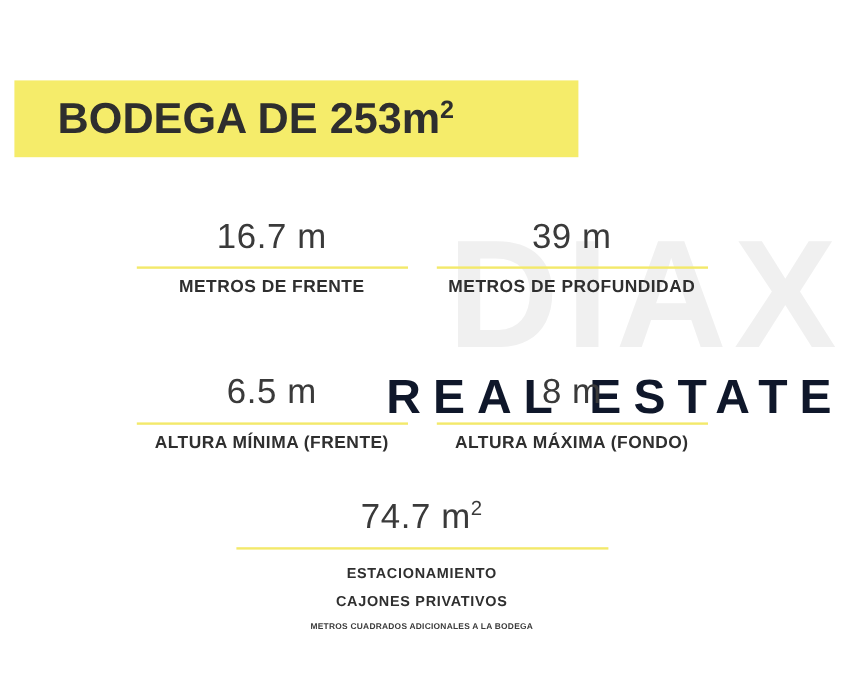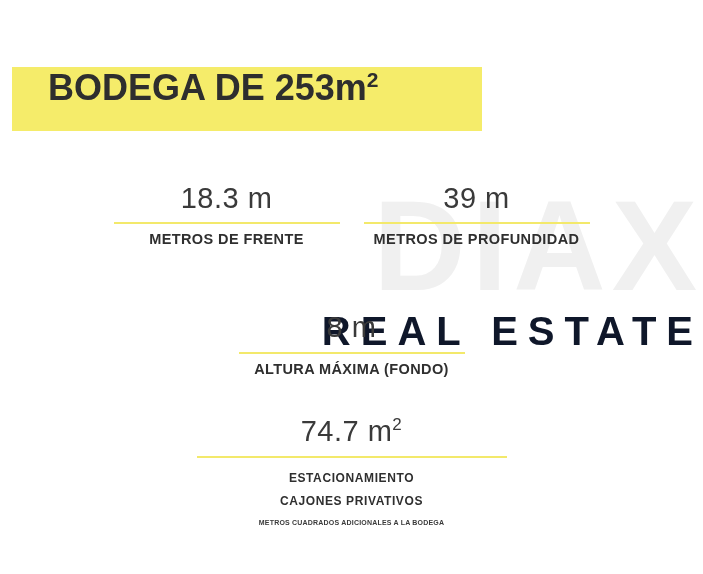--- a/index.html
+++ b/index.html
@@ -52,21 +52,21 @@
   
   .title-banner {
     position: absolute;
     left: 12px;
     top: 67px;
     width: 470px;
     height: 64px;
     background: #f5ec6a;
     z-index: 2;
     display: flex;
-    align-items: flex-start;
+    align-items: center;
   }
   .title-text {
     font-family: "Liberation Sans", sans-serif;
     font-weight: bold;
     font-size: 36px;
     color: #2e2e2e;
     letter-spacing: 0px;
     padding-left: 36px;
     white-space: nowrap;
   }
@@ -179,34 +179,39 @@
   </div>
 
   <div class="title-banner">
     <div class="title-text"><span>BODEGA DE 253m</span><sup>2</sup></div>
   </div>
 
   <div class="specs">
 
     <div class="spec-row">
       <div class="spec-cell">
-        <div class="spec-value"><span>18.3 m</span><sup></sup></div>
+        <div class="spec-value"><span>16.7 m</span><sup></sup></div>
         <div class="spec-rule"></div>
         <div class="spec-label">METROS DE FRENTE</div>
       </div>
       <div class="spec-cell">
         <div class="spec-value"><span>39 m</span><sup></sup></div>
         <div class="spec-rule"></div>
         <div class="spec-label">METROS DE PROFUNDIDAD</div>
       </div>
     </div>
 
     <div class="row-gap"></div>
 
     <div class="spec-row">
+      <div class="spec-cell">
+        <div class="spec-value"><span>6.5 m</span><sup></sup></div>
+        <div class="spec-rule"></div>
+        <div class="spec-label">ALTURA MÍNIMA (FRENTE)</div>
+      </div>
       <div class="spec-cell">
         <div class="spec-value"><span>8 m</span><sup></sup></div>
         <div class="spec-rule"></div>
         <div class="spec-label">ALTURA MÁXIMA (FONDO)</div>
       </div>
     </div>
 
   </div>
 
   <div class="parking">

